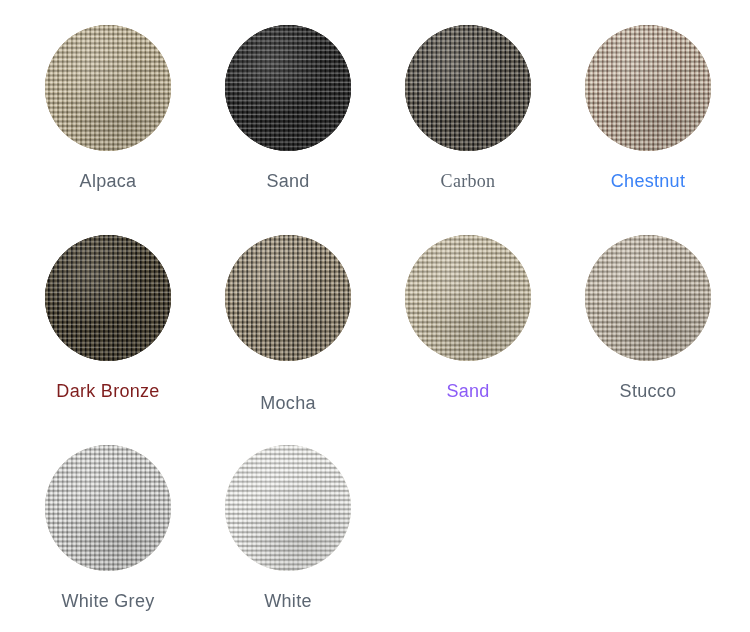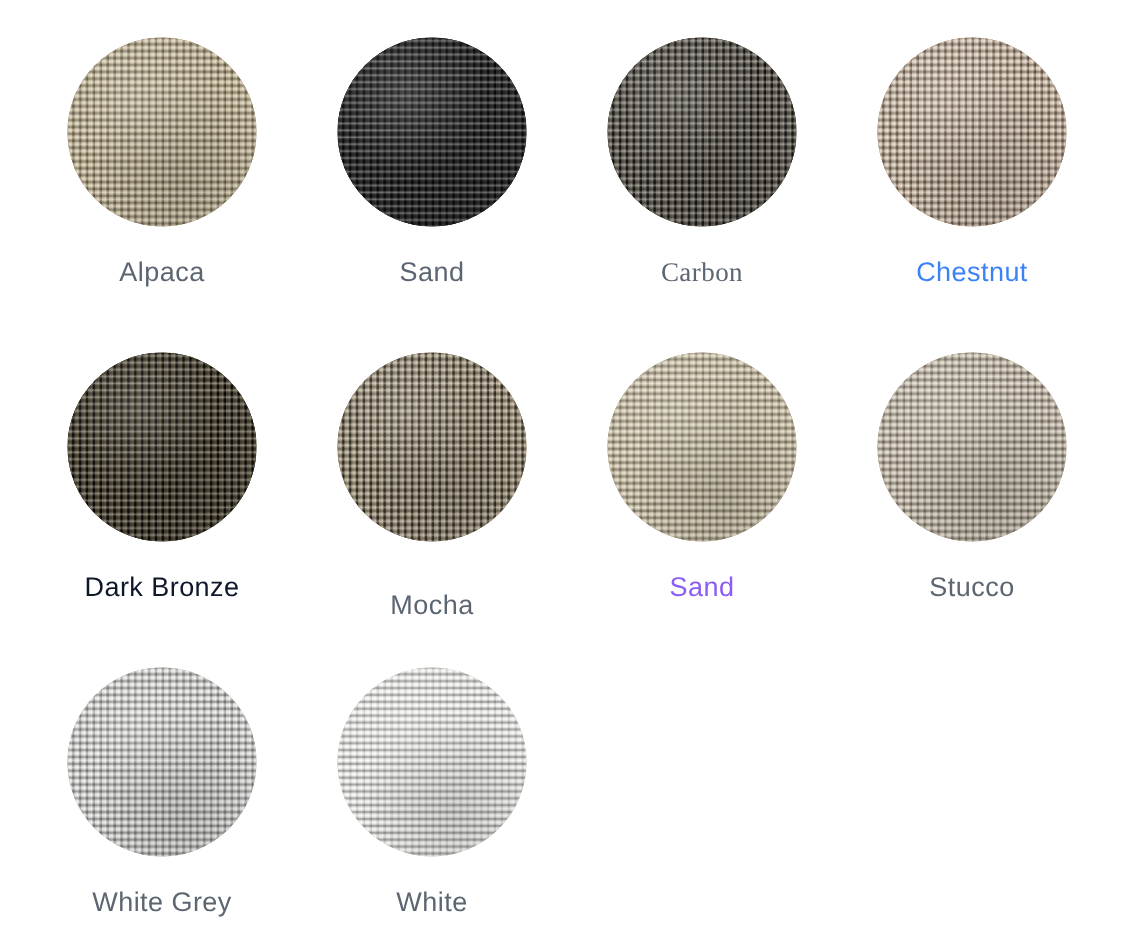--- a/index.html
+++ b/index.html
@@ -115,21 +115,21 @@
       </div>
       <div class="swatch-label" style="color: #3b82f6;">Chestnut</div>
     </div>
     <div class="swatch-cell">
       <div class="swatch-disc">
         <div class="weave-base" style="background: rgb(42, 38, 32);"></div>
         <div class="weave-warp" style="background-image: repeating-linear-gradient(90deg, rgb(10, 9, 8) 0px, rgb(20, 18, 15) 1px, rgb(126, 116, 89) 2.2px, rgb(20, 18, 15) 3.4px, rgb(10, 9, 8) 4.6px); opacity: 1;"></div>
         <div class="weave-weft" style="background-image: repeating-linear-gradient(0deg, rgba(0, 0, 0, 0.4) 0px, rgba(0, 0, 0, 0.06) 1.3px, rgba(255, 255, 255, 0.34) 2.4px, rgba(0, 0, 0, 0.06) 3.5px, rgba(0, 0, 0, 0.4) 4.6px), repeating-linear-gradient(90deg, rgba(106, 96, 73, 0.8) 0px, rgba(106, 96, 73, 0.8) 2.3px, rgba(0, 0, 0, 0) 2.3px, rgba(0, 0, 0, 0) 4.6px); background-size: 100% 4.6px, 9.2px 100%; background-position: 0px 0px, 0px 2.3px; mix-blend-mode: normal;"></div>
         <div class="weave-shade"></div>
       </div>
-      <div class="swatch-label" style="color: #0f172a;">Dark Bronze</div>
+      <div class="swatch-label" style="color: #7f1d1d;">Dark Bronze</div>
     </div>
     <div class="swatch-cell">
       <div class="swatch-disc">
         <div class="weave-base" style="background: rgb(154, 141, 118);"></div>
         <div class="weave-warp" style="background-image: repeating-linear-gradient(90deg, rgb(51, 47, 39) 0px, rgb(76, 70, 58) 1px, rgb(211, 198, 171) 2.2px, rgb(76, 70, 58) 3.4px, rgb(51, 47, 39) 4.6px); opacity: 1;"></div>
         <div class="weave-weft" style="background-image: repeating-linear-gradient(0deg, rgba(0, 0, 0, 0.4) 0px, rgba(0, 0, 0, 0.06) 1.3px, rgba(255, 255, 255, 0.34) 2.4px, rgba(0, 0, 0, 0.06) 3.5px, rgba(0, 0, 0, 0.4) 4.6px), repeating-linear-gradient(90deg, rgba(194, 179, 152, 0.8) 0px, rgba(194, 179, 152, 0.8) 2.3px, rgba(0, 0, 0, 0) 2.3px, rgba(0, 0, 0, 0) 4.6px); background-size: 100% 4.6px, 9.2px 100%; background-position: 0px 0px, 0px 2.3px; mix-blend-mode: normal;"></div>
         <div class="weave-shade"></div>
       </div>
       <div class="swatch-label" style="color: rgb(92, 102, 114); margin-top: 32px;">Mocha</div>
     </div>

